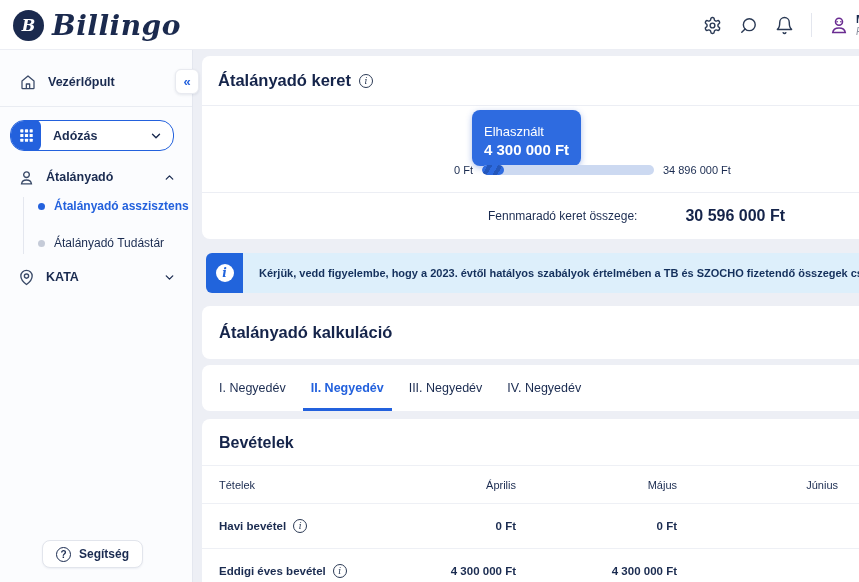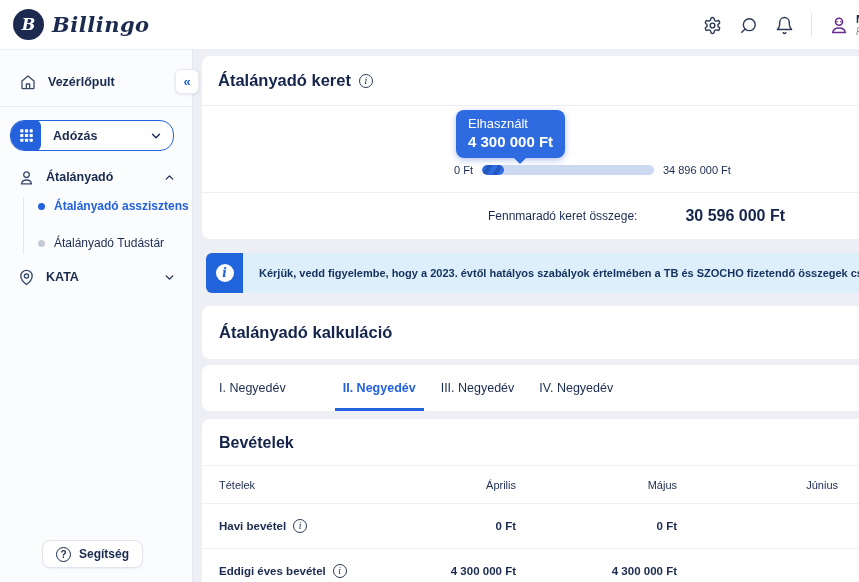--- a/index.html
+++ b/index.html
@@ -16,21 +16,21 @@
     background:#ffffff; border-bottom:1px solid #eceef4; z-index:5;
   }
   .brand-wrap { position:absolute; left:13px; top:9px; display:flex; align-items:center; gap:8px; }
   .brand-circle {
     width:31px; height:31px; border-radius:50%; background:#1b2a4e;
     color:#fff; display:flex; align-items:center; justify-content:center;
     font-family:"DejaVu Serif", serif; font-style:italic; font-weight:700; font-size:16px;
   }
   .brand-name {
     font-family:"DejaVu Serif", serif; font-style:italic; font-weight:700;
-    font-size:21px; color:#1b2a4e; letter-spacing:.5px;
+    font-size:28px; color:#1b2a4e; letter-spacing:.5px;
   }
   .topbar-right { position:absolute; left:703px; top:0; height:50px; display:flex; align-items:center; gap:17px; }
   .top-icon { width:19px; height:19px; color:#2b3a55; display:block; }
   .top-divider { width:1px; height:24px; background:#e3e6ee; }
   .user-block { display:flex; align-items:center; gap:7px; }
   .avatar-icon { width:20px; height:20px; color:#6a2c91; display:block; }
   .user-texts { display:flex; flex-direction:column; line-height:1.15; }
   .user-line1 { font-size:11px; font-weight:700; color:#1a2b50; }
   .user-line2 { font-size:10px; font-style:italic; color:#8b90a0; }
 
@@ -91,22 +91,22 @@
   .card-title { font-size:16.5px; font-weight:700; color:#15244a; }
   .info-circle {
     width:14px; height:14px; border:1.3px solid #2b3a55; border-radius:50%;
     display:inline-flex; align-items:center; justify-content:center;
     font-family:"DejaVu Serif", serif; font-style:italic; font-size:9px; color:#2b3a55; cursor:pointer;
   }
   .hr { height:1px; background:#eceef4; }
 
   .keret-body { position:relative; height:86px; }
   .tooltip {
-    position:absolute; left:254px; top:4px; background:#2e6be0; color:#fff;
-    border-radius:8px; padding:6px 12px 8px 12px; box-shadow:0 2px 6px rgba(30,80,200,.35);
+    position:absolute; left:270px; top:4px; background:#2e6be0; color:#fff;
+    border-radius:8px; padding:14px 12px 8px 12px; box-shadow:0 2px 6px rgba(30,80,200,.35);
   }
   .tooltip-label { font-size:13px; }
   .tooltip-value { font-size:15px; font-weight:700; margin-top:2px; }
   .tooltip-arrow {
     position:absolute; bottom:-6px; left:57px; width:0; height:0;
     border-left:7px solid transparent; border-right:7px solid transparent;
     border-top:7px solid #2e6be0;
   }
   .bar-row { position:absolute; left:252px; top:58px; display:flex; align-items:center; gap:9px; }
   .bar-minmax { font-size:11px; color:#1a2b50; }
@@ -130,21 +130,21 @@
     flex:1; background:#ddeffb; display:flex; align-items:center; padding-left:16px;
     font-size:11px; font-weight:600; color:#14305c; white-space:nowrap; overflow:hidden;
   }
 
   .kalk-head { margin-top:13px; height:53px; display:flex; align-items:center; padding-left:17px; }
   .tabs-block { margin-top:6px; height:46px; display:flex; align-items:stretch; padding-left:9px; }
   .tab {
     display:flex; align-items:center; padding:0 8px; margin-right:9px;
     font-size:12.5px; color:#1a2b50; cursor:pointer;
   }
-  .tab.active { color:#2361dd; font-weight:700; box-shadow:inset 0 -3px 0 #2361dd;margin-left:32px; }
+  .tab.active { color:#2361dd; font-weight:700; box-shadow:inset 0 -3px 0 #2361dd; }
 
   .bev-card { margin-top:8px; height:180px; }
   .bev-title { padding:15px 0 13px 17px; font-size:16px; font-weight:700; color:#15244a; }
   .trow { display:flex; align-items:center; padding:0 21px 0 17px; border-top:1px solid #eef0f5; }
   .trow.header { height:38px; }
   .trow.body { height:45px; }
   .tc-label { flex:1; display:flex; align-items:center; gap:7px; }
   .tc { width:161px; text-align:right; }
   .th-text { font-size:11px; color:#1a2b50; }
   .td-label { font-size:11.5px; font-weight:700; color:#1a2b50; }

